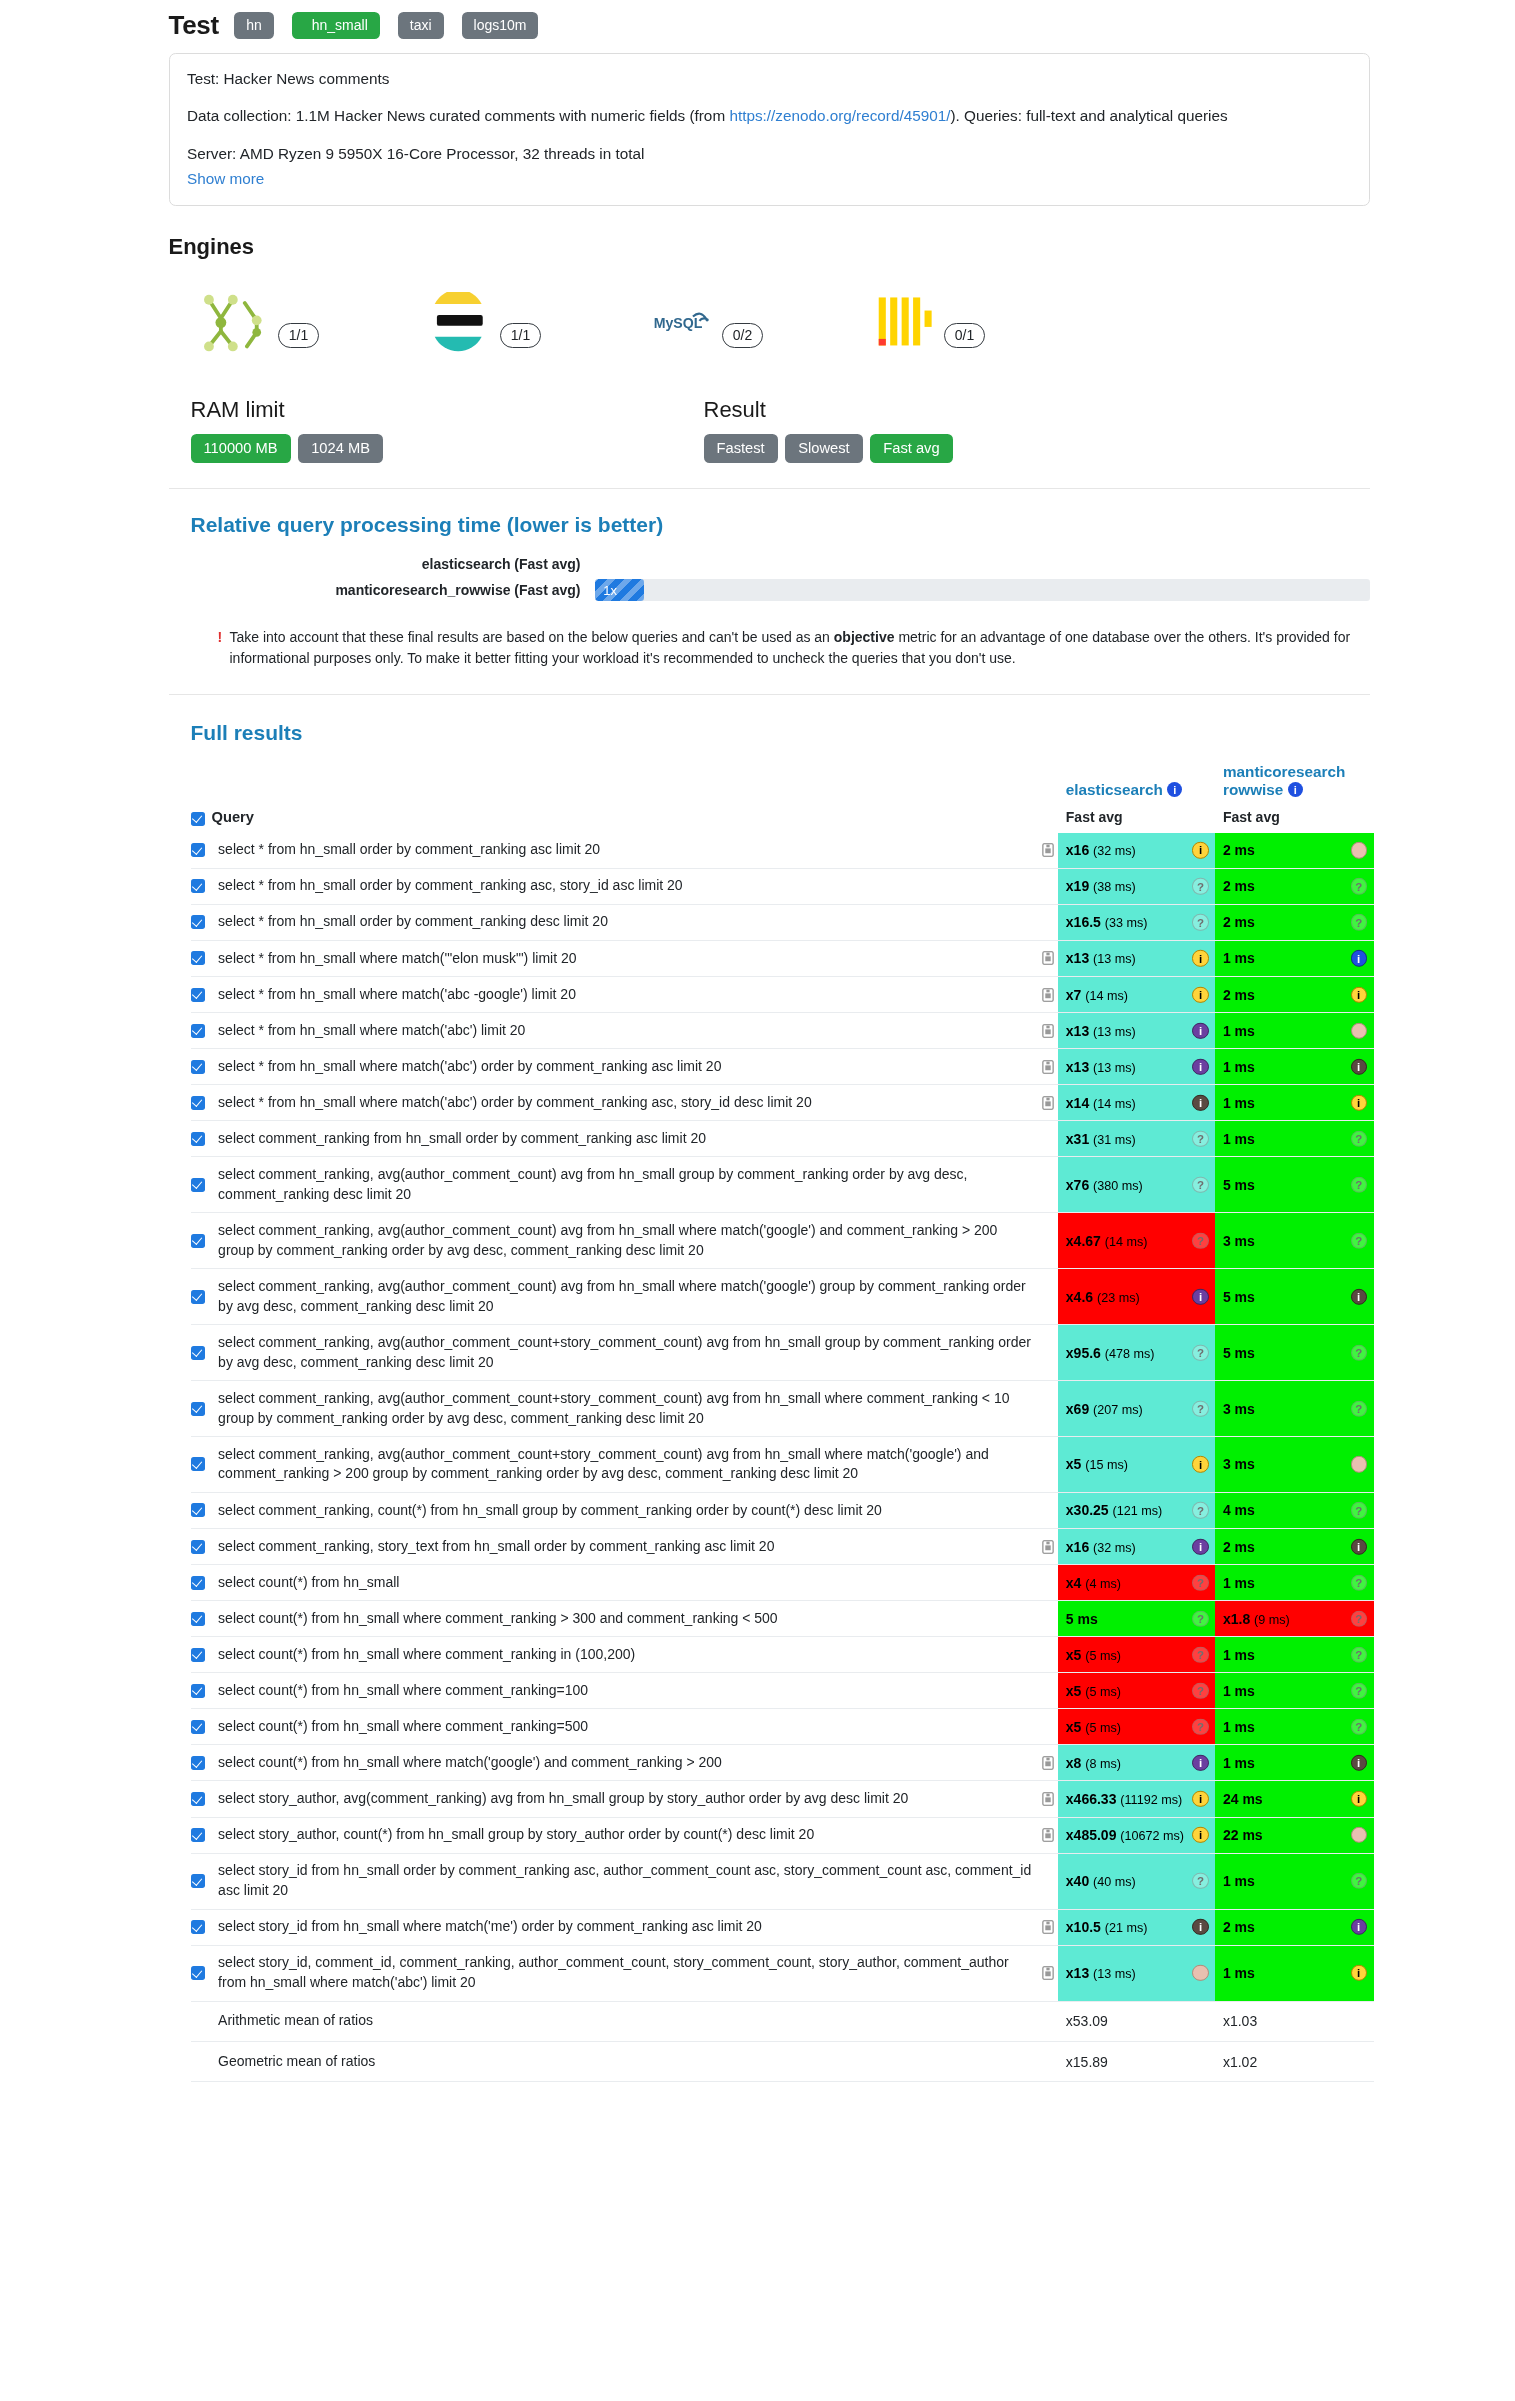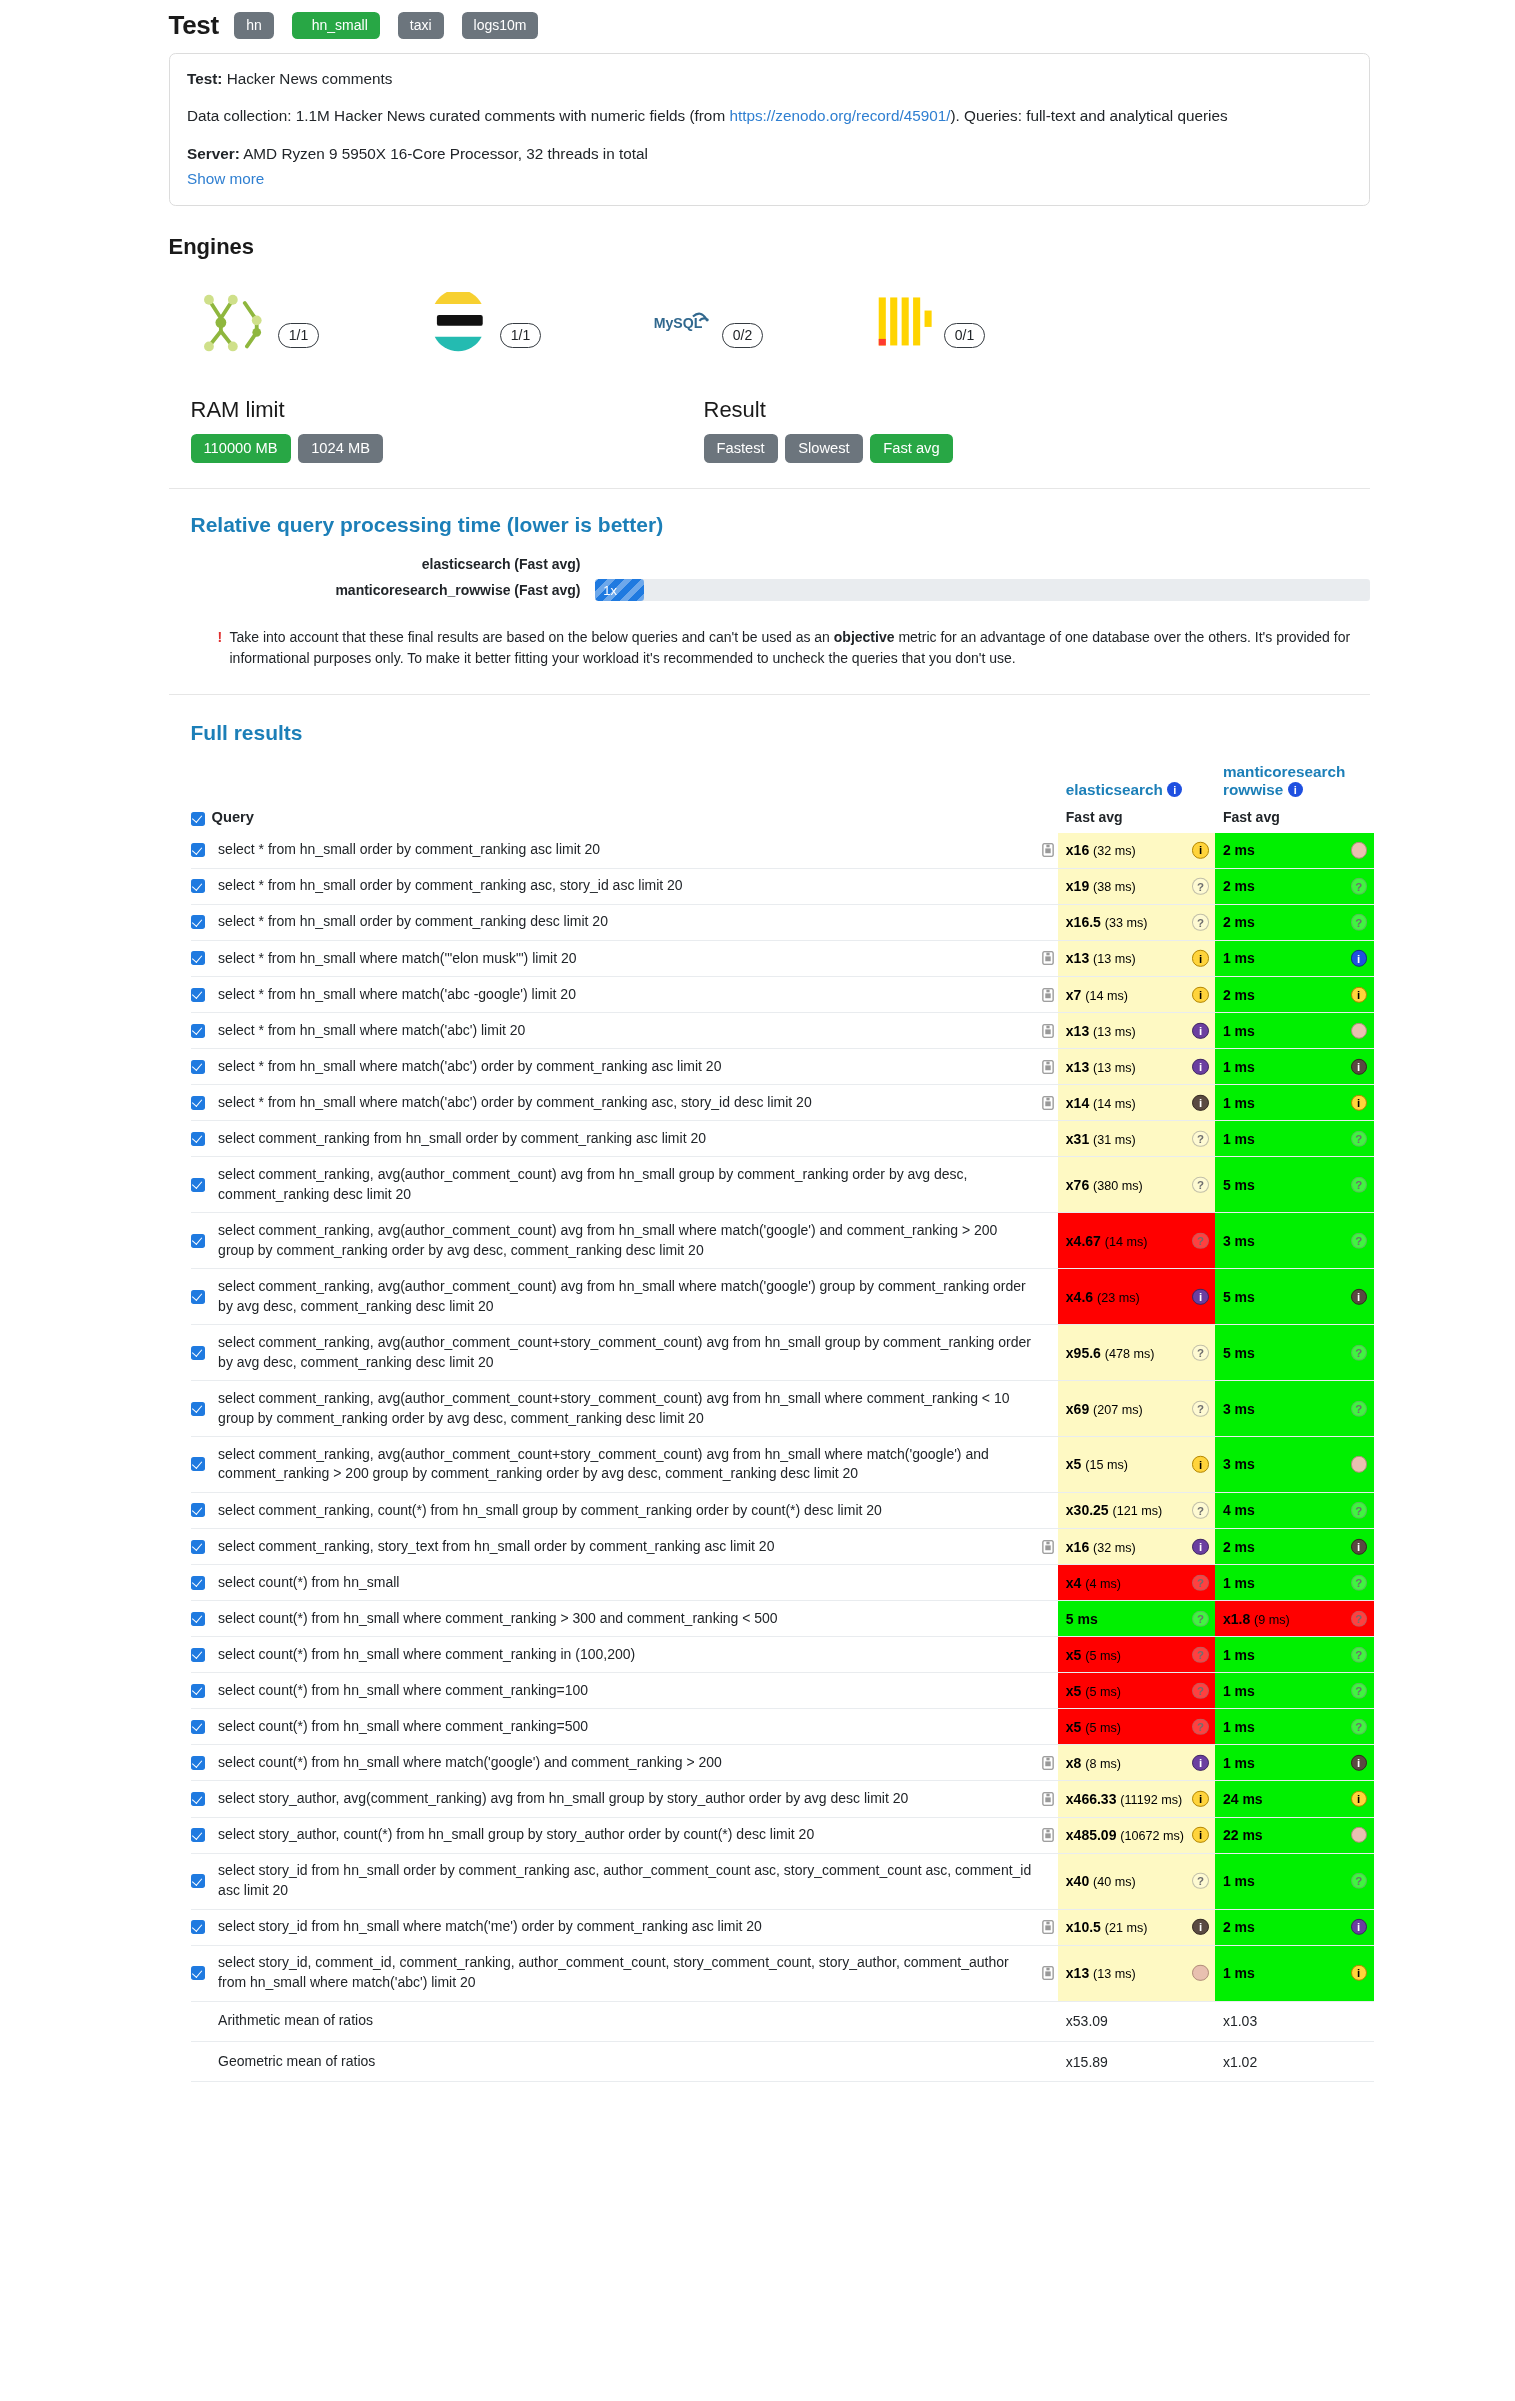--- a/index.html
+++ b/index.html
@@ -56,21 +56,21 @@
     padding: 14px 17.5px 16.4px 17.5px;
     margin: 0 0 0 0;
   }
   .info-box p {
     margin: 0 0 15.3px 0;
     font-size: 15.3px;
     line-height: 1.45;
     color: #212529;
   }
   .info-box p:last-of-type { margin-bottom: 5.5px; }
-  .info-box b { font-weight: bold; margin-top: 20px; }
+  .info-box b { font-weight: normal; margin-top: 20px; }
   a.link { color: #2f7fd1; text-decoration: none; }
   .showmore {
     font-size: 15.3px;
     color: #2f7fd1;
     cursor: pointer;
     display: inline-block;
   }
 
   
   h2.section {
@@ -277,21 +277,21 @@
     font-size: 14px;
     padding: 6.6px 5.5px 6.6px 7.6px;
     vertical-align: middle;
     position: relative;
     color: #000;
     white-space: nowrap;
   }
   td.cell-val .big { font-weight: bold; }
   td.cell-val .ms { font-size: 12.6px; }
   .v-red   { background: #ff0000; color: #fff; }
-  .v-dark  { background: #fef9c3; color: #fff; }
+  .v-dark  { background: #5eead4; color: #fff; }
   .v-green { background: #00f000; color: #000; }
 
   .info-dot {
     position: absolute;
     right: 6.6px;
     top: 50%;
     transform: translateY(-50%);
     width: 16.4px; height: 16.4px;
     border-radius: 50%;
     display: flex; align-items: center; justify-content: center;

